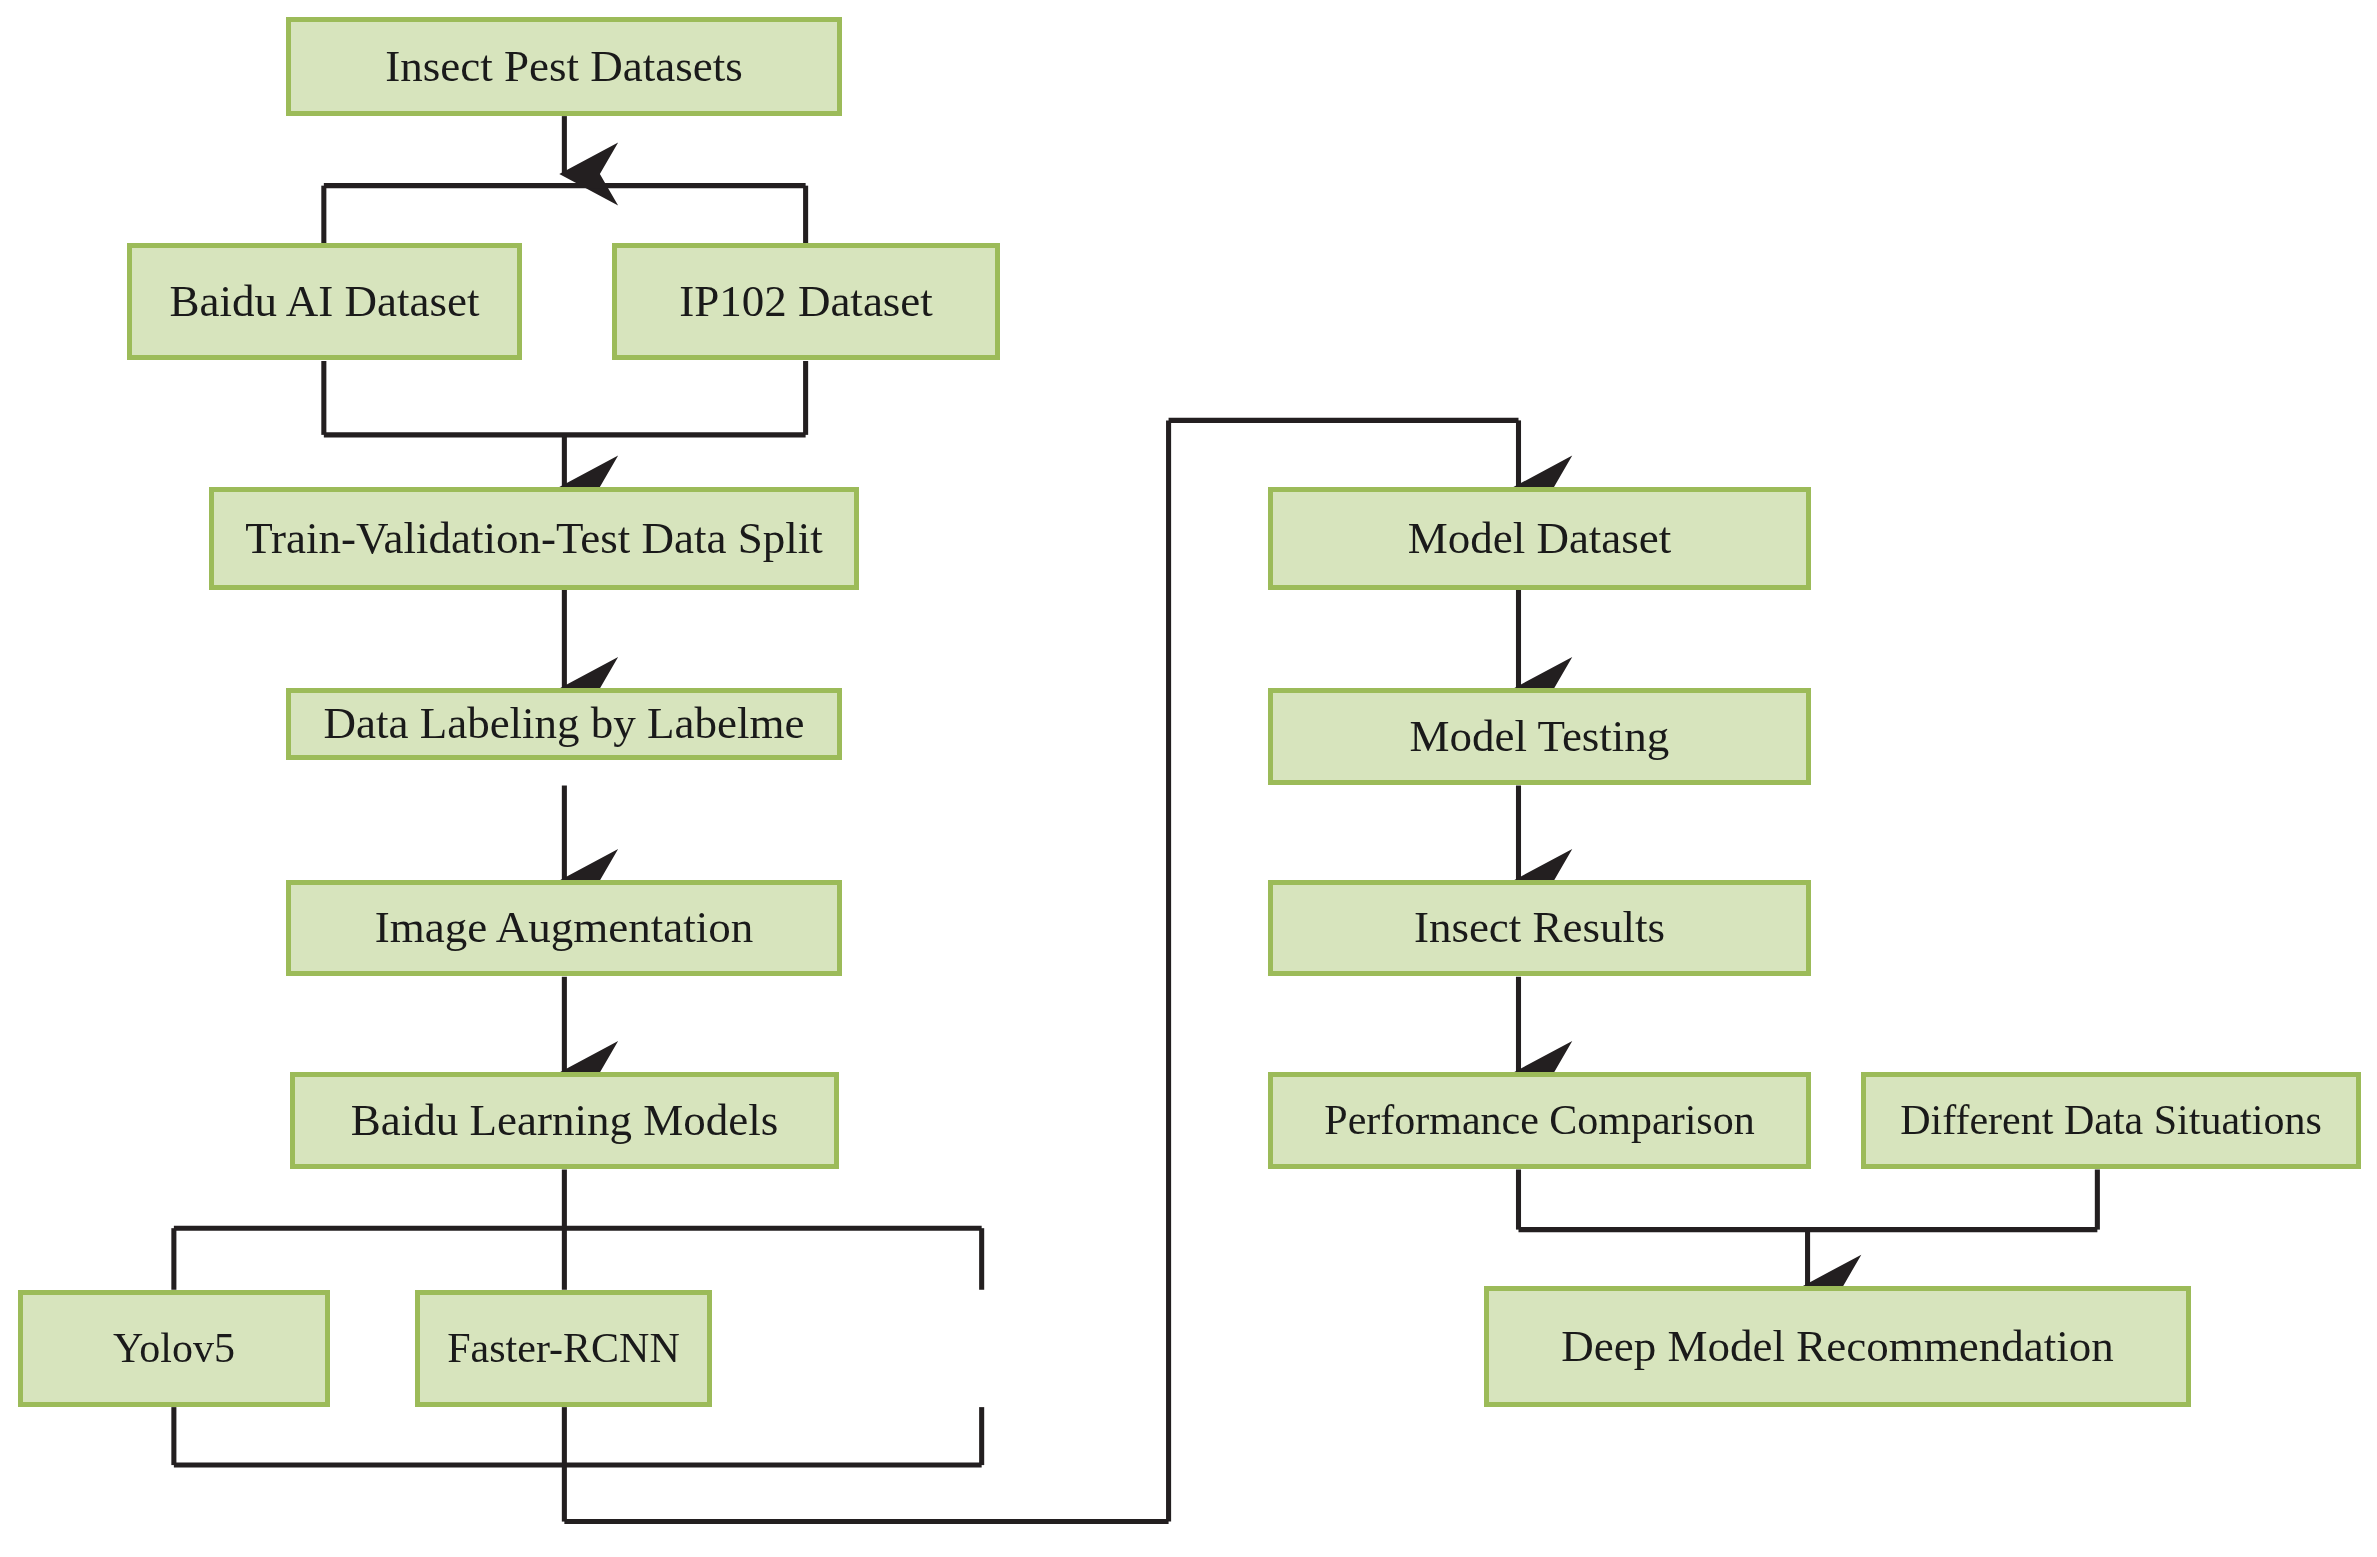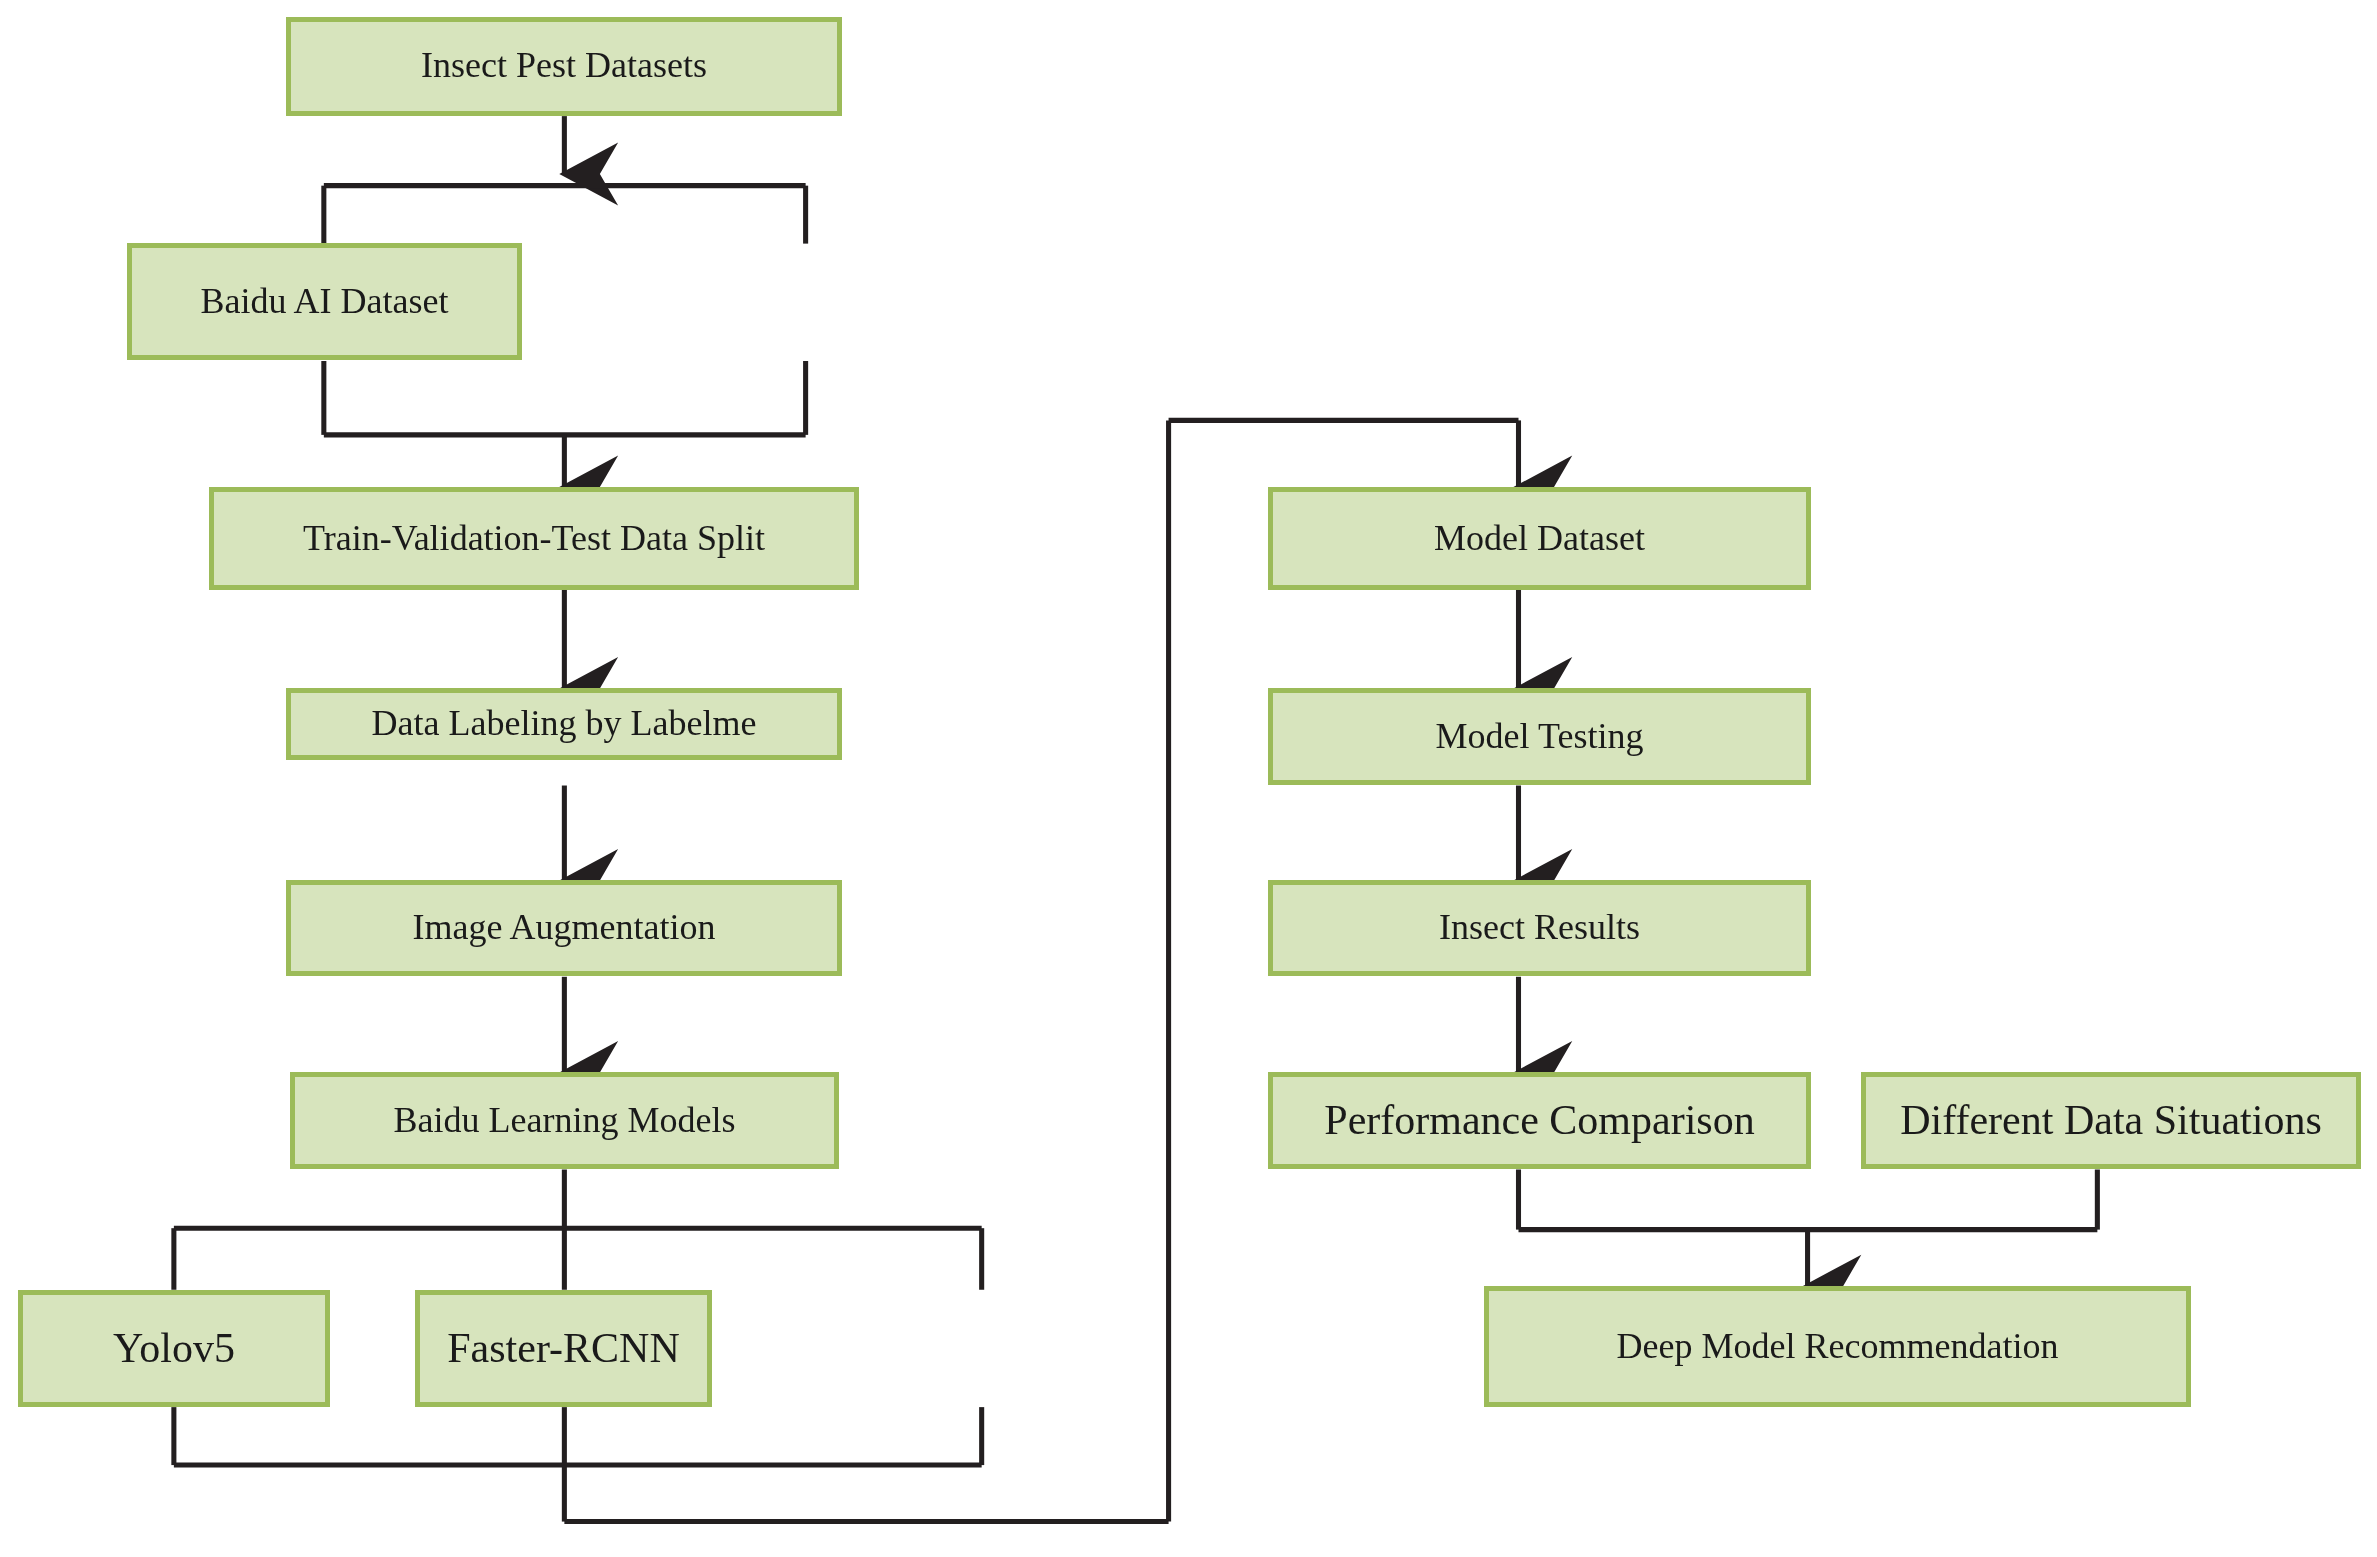--- a/index.html
+++ b/index.html
@@ -34,21 +34,21 @@
     color: #1a1a1a;
     line-height: 1.05;
     overflow: hidden;
   }
   .node .lbl {
     display: block;
     width: 100%;
     padding: 0 7.2px;
     box-sizing: border-box;
     white-space: nowrap;
-    font-size: 36px;
+    font-size: 45px;
     letter-spacing: 0px;
   }
   .n-sm .lbl { font-size: 42px; }
 </style>
 </head>
 <body>
 
 <div id="page">
 
   <svg id="wires" width="2377" height="1558" viewBox="0 0 3281 2150">
@@ -102,20 +102,23 @@
   </svg>
 
   <div class="node" style="left:286px; top:16.7px; width:556px; height:99px;">
     <span class="lbl">Insect Pest Datasets</span>
   </div>
 
   <div class="node" style="left:127px; top:243px; width:395px; height:117px;">
     <span class="lbl">Baidu AI Dataset</span>
   </div>
 
+  <div class="node" style="left:612px; top:243px; width:388px; height:117px;">
+    <span class="lbl">IP102 Dataset</span>
+  </div>
 
   <div class="node" style="left:209px; top:487px; width:650px; height:103px;">
     <span class="lbl">Train-Validation-Test Data Split</span>
   </div>
 
   <div class="node" style="left:286px; top:688px; width:556px; height:72px;">
     <span class="lbl">Data Labeling by Labelme</span>
   </div>
 
   <div class="node" style="left:286px; top:880px; width:556px; height:96px;">

